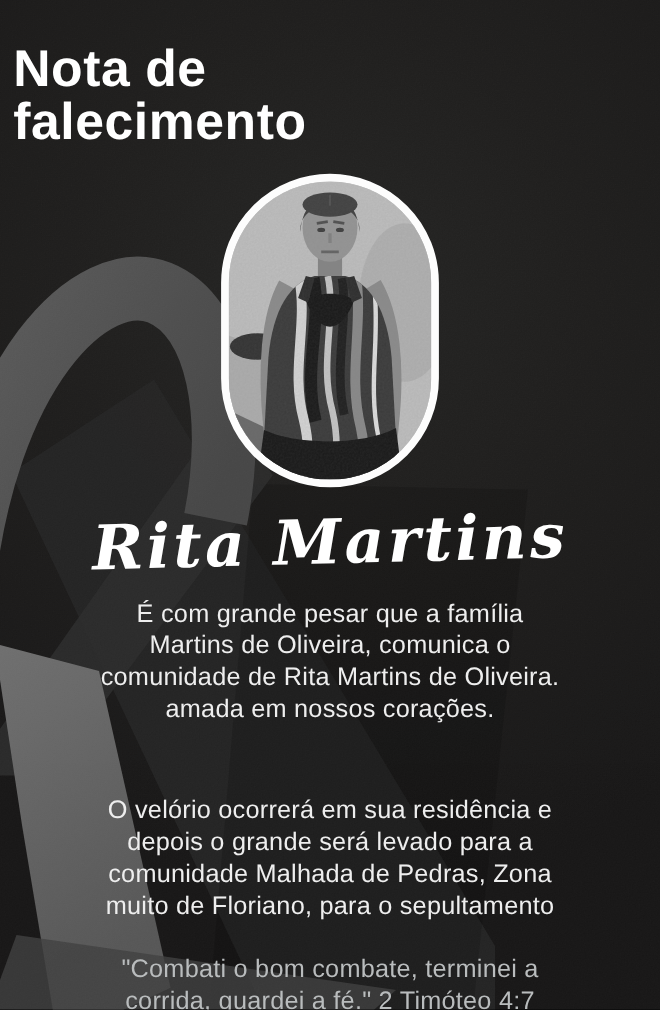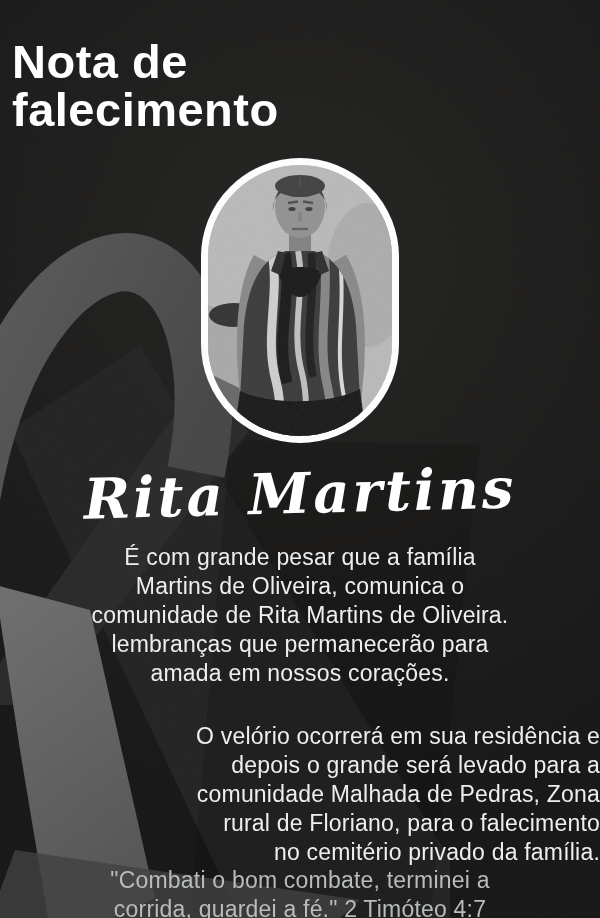--- a/index.html
+++ b/index.html
@@ -41,21 +41,21 @@
     letter-spacing:3px;
     transform:rotate(-1.5deg);
   }
 
   .para{
     position:absolute;left:0;width:100%;
     text-align:center;color:#eeeeee;
     font-size:23px;line-height:29px;letter-spacing:.2px;
   }
   .p1{top:543px;}
-  .p2{top:722px;text-align:right;}
+  .p2{top:722px;}
   .quote{top:866px;color:#b9bcbd;}
 </style>
 </head>
 <body>
 
 <div class="canvas">
 
   <svg class="ribbon" width="600" height="918" viewBox="0 0 600 918">
     <defs>
       <linearGradient id="tailG" x1="0" y1="0" x2="0.35" y2="1">
@@ -153,30 +153,28 @@
         <rect width="184" height="271" filter="url(#wallg)" opacity="0.16"></rect>
       </svg>
     </div>
 
     <div class="name">Rita Martins</div>
 
     <div class="para p1">
       <div>É com grande pesar que a família</div>
       <div>Martins de Oliveira, comunica o</div>
       <div>comunidade de Rita Martins de Oliveira.</div>
-      <div>lembranças que permanecerão para</div>
       <div>amada em nossos corações.</div>
     </div>
 
     <div class="para p2">
       <div>O velório ocorrerá em sua residência e</div>
       <div>depois o grande será levado para a</div>
       <div>comunidade Malhada de Pedras, Zona</div>
-      <div>rural de Floriano, para o falecimento</div>
-      <div>no cemitério privado da família.</div>
+      <div>muito de Floriano, para o sepultamento</div>
     </div>
 
     <div class="para quote">
       <div>"Combati o bom combate, terminei a</div>
       <div>corrida, guardei a fé." 2 Timóteo 4:7</div>
     </div>
 
   </div>
 </div>
 

